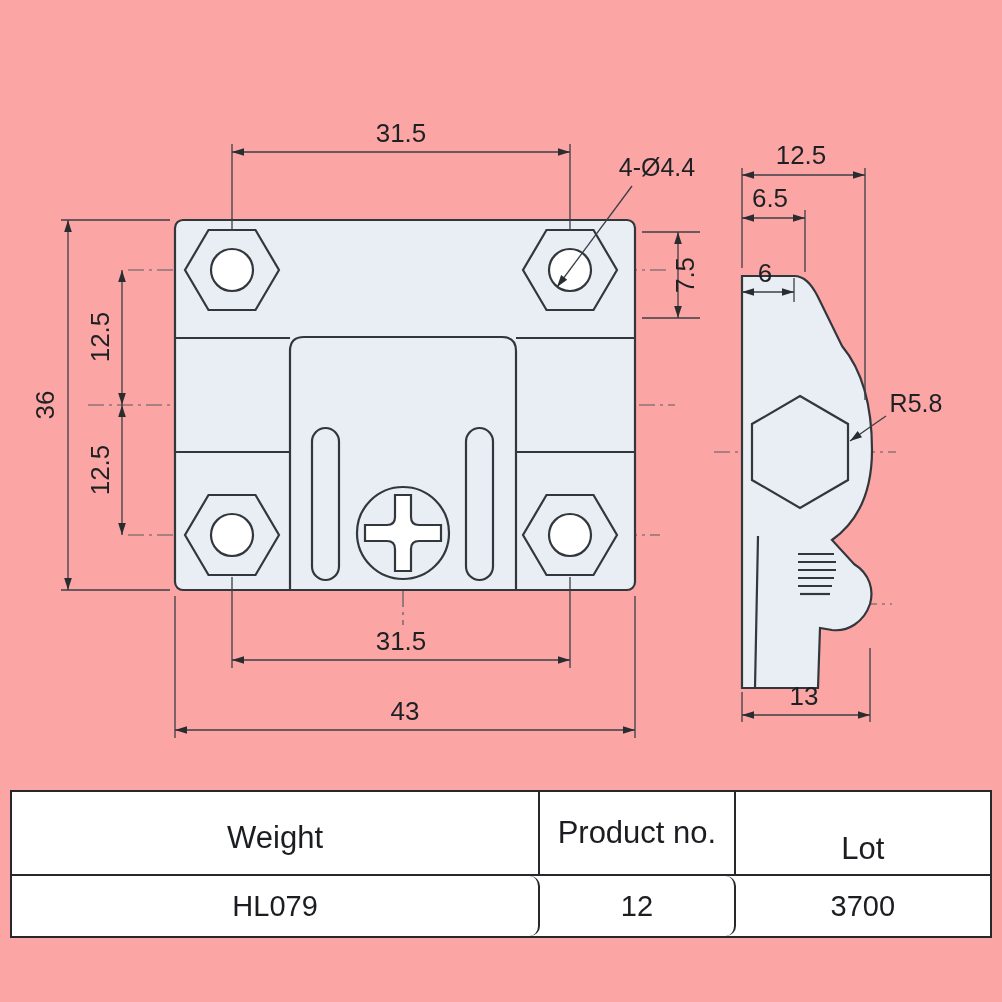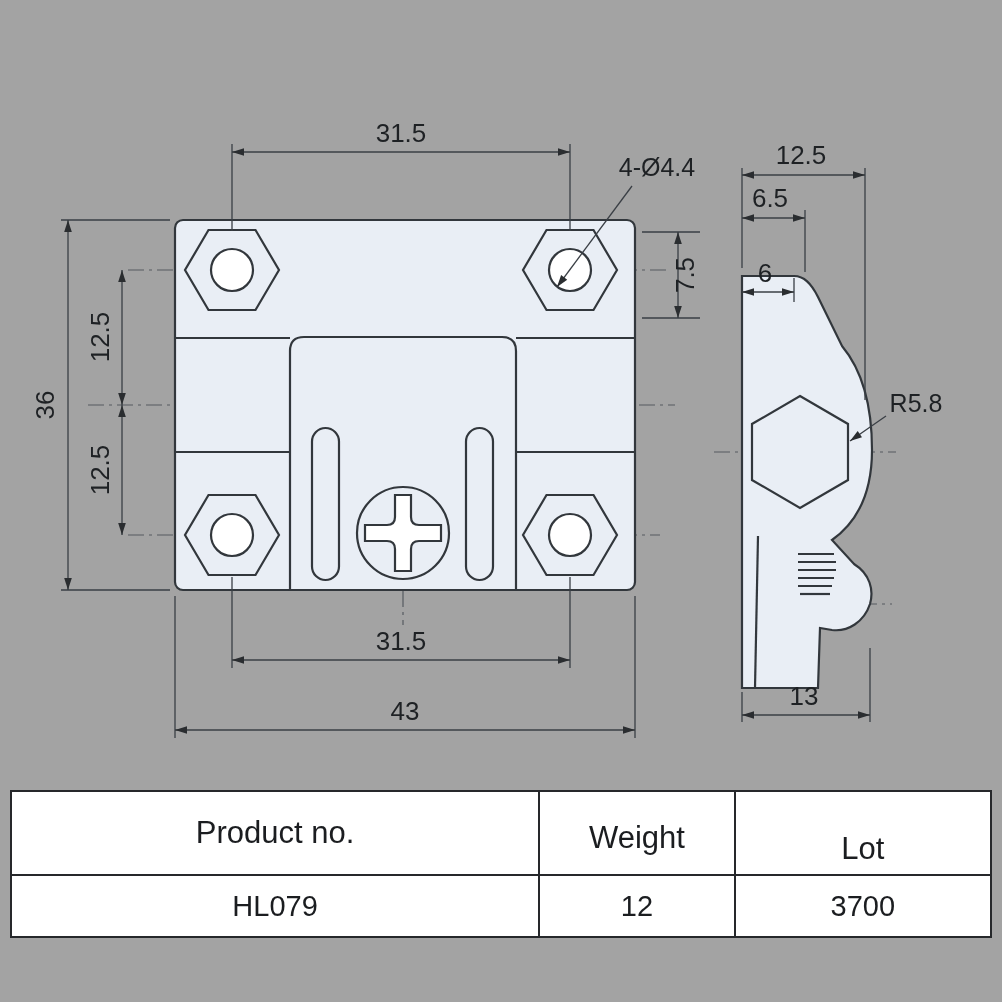--- a/index.html
+++ b/index.html
@@ -1,34 +1,34 @@
 <!DOCTYPE html>
 <html><head>
 <meta charset="utf-8">
 <style>
   html,body { margin:0; padding:0; background:#ffffff; }
   body { width:1002px; height:1002px; font-family:"Liberation Sans", sans-serif; }
-  .stage { position:relative; width:1002px; height:1002px; background:#a3a3a3; overflow:hidden; }
+  .stage { position:relative; width:1002px; height:1002px; background:#fca5a5; overflow:hidden; }
   svg { position:absolute; left:0; top:0; }
 
   .obj   { fill:#e9eef5; stroke:#32373c; stroke-width:2.2; }
   .objw  { fill:#ffffff; stroke:#32373c; stroke-width:2.2; }
   .oline { fill:none; stroke:#32373c; stroke-width:2.2; }
   .thin  { fill:none; stroke:#3a3f45; stroke-width:1.3; }
   .cline { fill:none; stroke:#565b61; stroke-width:1.2; stroke-dasharray:16 5 3 5; }
   .dimt  { font-size:26px; fill:#1e2124; }
   .callt { font-size:25px; fill:#1e2124; }
 
   .spec-table { position:absolute; left:10px; top:790px; width:978px;
                 border:2px solid #26282b; display:grid;
                 grid-template-columns:54% 20% 26%; grid-template-rows:84px 60px;
                 color:#1b1d20; background:#fff; }
   .cell { display:flex; align-items:center; justify-content:center; box-sizing:border-box; }
   .cell.head { font-size:31px; }
-  .cell.val  { font-size:29px; }
+  .cell.val  { font-size:29px;border-radius:10px; }
   .br { border-right:2px solid #26282b; }
   .bb { border-bottom:2px solid #26282b; }
   .pt1 { padding-top:10px; } .pt2 { padding-top:32px; }
 </style>
 </head>
 <body>
 
 <div class="stage">
 
   <svg width="1002" height="780" viewBox="0 0 1002 780">
@@ -176,21 +176,21 @@
 
       <g>
         <path class="thin" d="M742,692 V722 M870,648 V722"></path>
         <path class="thin" d="M742,715 H870" marker-start="url(#arrow)" marker-end="url(#arrow)"></path>
         <text class="dimt" x="804" y="705" text-anchor="middle">13</text>
       </g>
     </g>
   </svg>
 
   <div class="spec-table">
+    <div class="cell head br bb pt1">Weight</div>
     <div class="cell head br bb">Product no.</div>
-    <div class="cell head br bb pt1">Weight</div>
     <div class="cell head bb pt2">Lot</div>
     <div class="cell val br">HL079</div>
     <div class="cell val br">12</div>
     <div class="cell val">3700</div>
   </div>
 
 </div>
 
 </body></html>

